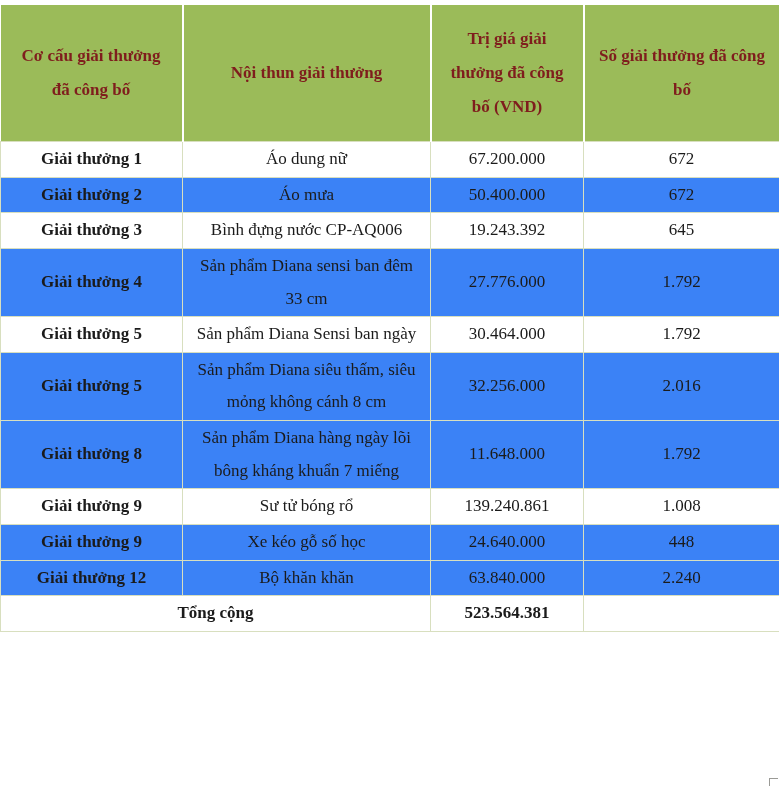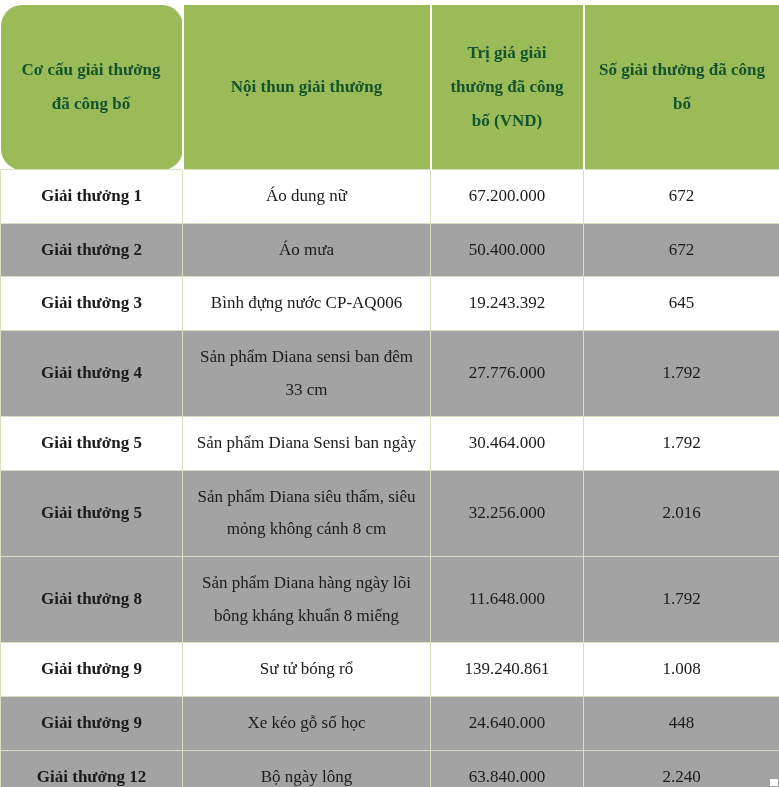--- a/index.html
+++ b/index.html
@@ -23,41 +23,41 @@
     width: 779px;
     margin-top: 5px;
   }
   col.col-1 { width: 182px; }
   col.col-2 { width: 248px; }
   col.col-3 { width: 153px; }
   col.col-4 { width: 196px; }
 
   th {
     background: #9bbb59;
-    color: #14532d;
+    color: #7f1d1d;
     font-weight: bold;
     font-size: 17px;
     line-height: 2.0;
     text-align: center;
     vertical-align: middle;
-    padding: 31px 10px;
+    padding: 17px 10px;
     border-left: 2px solid #ffffff;
   }
-  th:first-child { border-left: none; border-radius: 21px; }
+  th:first-child { border-left: none; }
 
   td {
     font-size: 17px;
     line-height: 1.92;
     text-align: center;
     vertical-align: middle;
-    padding: 10px 8px;
+    padding: 1px 8px;
     border: 1px solid #d8dfbf;
     background: #ffffff;
   }
-  tr.alt td { background: #a3a3a3; }
+  tr.alt td { background: #3b82f6; }
 
   td.tier, td.total-label { font-weight: bold; }
   td.total-value { font-weight: bold; margin-left: 26px; }
 
   .resize-handle {
     position: absolute;
     right: 1px;
     bottom: 1px;
     width: 9px;
     height: 8px;
@@ -117,39 +117,39 @@
         <td>1.792</td>
       </tr>
       <tr class="alt">
         <td class="tier">Giải thưởng 5</td>
         <td>Sản phẩm Diana siêu thấm, siêu mỏng không cánh 8 cm</td>
         <td>32.256.000</td>
         <td>2.016</td>
       </tr>
       <tr class="alt">
         <td class="tier">Giải thưởng 8</td>
-        <td>Sản phẩm Diana hàng ngày lõi bông kháng khuẩn 8 miếng</td>
+        <td>Sản phẩm Diana hàng ngày lõi bông kháng khuẩn 7 miếng</td>
         <td>11.648.000</td>
         <td>1.792</td>
       </tr>
       <tr>
         <td class="tier">Giải thưởng 9</td>
         <td>Sư tử bóng rổ</td>
         <td>139.240.861</td>
         <td>1.008</td>
       </tr>
       <tr class="alt">
         <td class="tier">Giải thưởng 9</td>
         <td>Xe kéo gỗ số học</td>
         <td>24.640.000</td>
         <td>448</td>
       </tr>
       <tr class="alt">
         <td class="tier">Giải thưởng 12</td>
-        <td>Bộ ngày lông</td>
+        <td>Bộ khăn khăn</td>
         <td>63.840.000</td>
         <td>2.240</td>
       </tr>
       <tr>
         <td colspan="2" class="total-label">Tổng cộng</td>
         <td class="total-value">523.564.381</td>
         <td></td>
       </tr>
     </tbody>
   </table>

